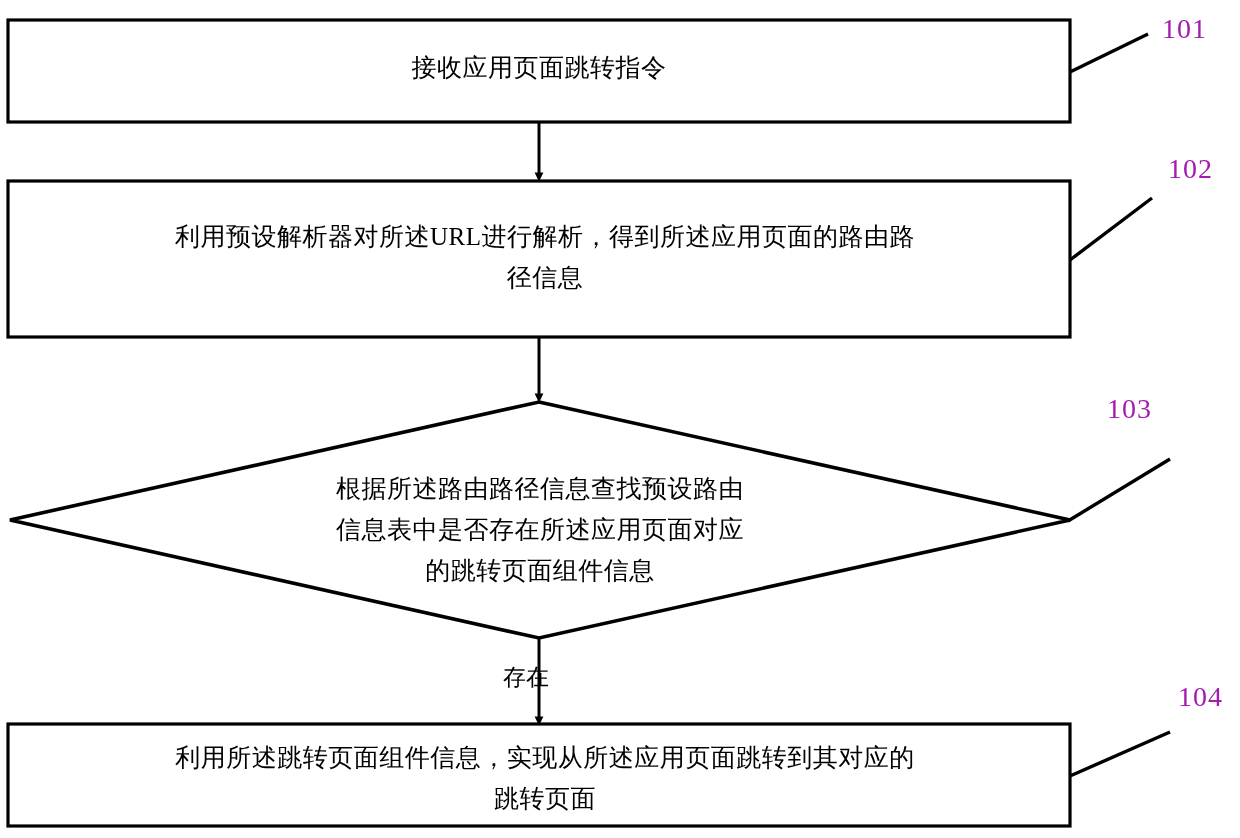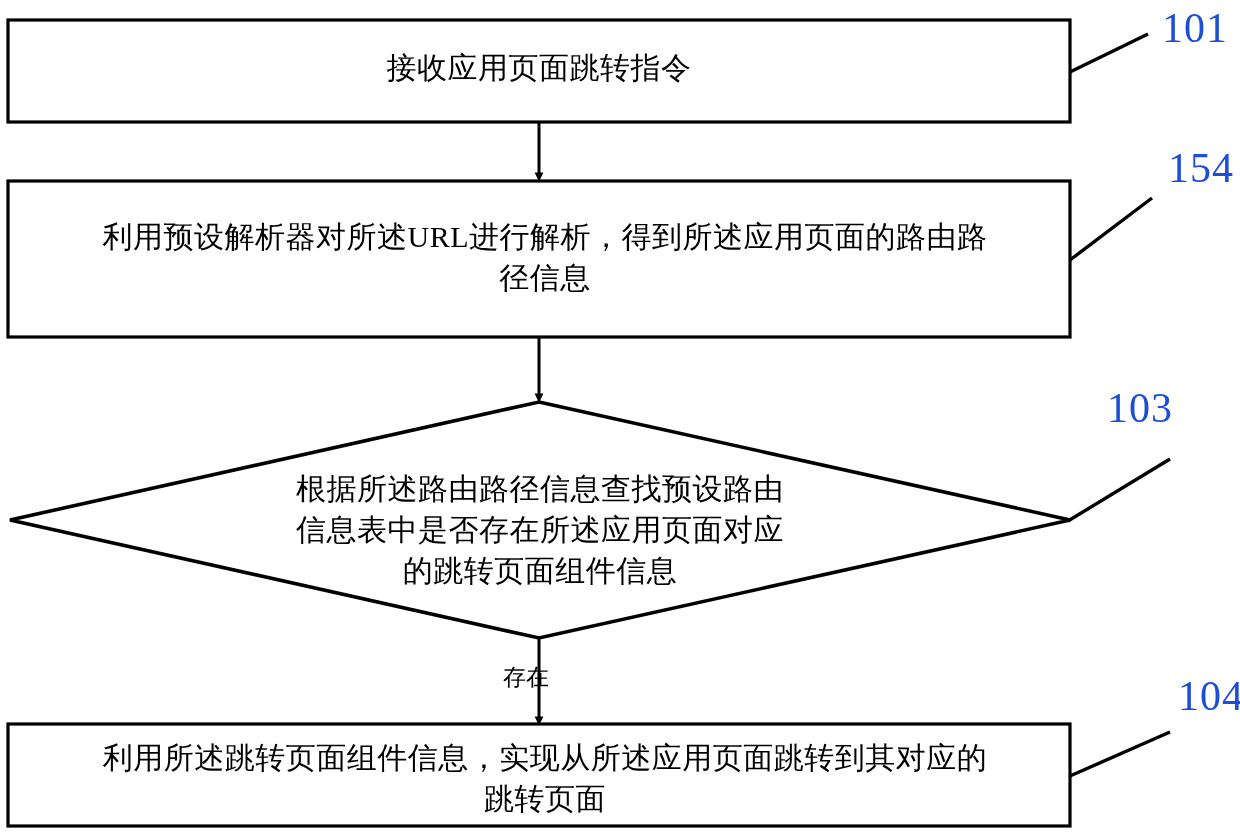--- a/index.html
+++ b/index.html
@@ -23,31 +23,31 @@
     left: 0;
     top: 0;
     width: 1240px;
     height: 838px;
   }
   .node-text {
     position: absolute;
     text-align: center;
     color: #000000;
     font-family: "Liberation Serif", "DejaVu Serif", serif;
-    font-size: 30px;
+    font-size: 25px;
     line-height: 41px;
     letter-spacing: 0.5px;
     white-space: pre-line;
     pointer-events: none;
   }
   .ref-label {
     position: absolute;
-    color: #1d4ed8;
+    color: #a21caf;
     font-family: "Liberation Serif", "DejaVu Serif", serif;
-    font-size: 42px;
+    font-size: 28px;
     line-height: 31px;
     letter-spacing: 1px;
   }
   .edge-label {
     position: absolute;
     color: #000000;
     font-family: "Liberation Serif", "DejaVu Serif", serif;
     font-size: 23px;
     line-height: 30px;
   }
@@ -106,21 +106,21 @@
 
   <div class="node-text" id="text-103">根据所述路由路径信息查找预设路由
 信息表中是否存在所述应用页面对应
 的跳转页面组件信息</div>
 
   <div class="node-text" id="text-104">利用所述跳转页面组件信息，实现从所述应用页面跳转到其对应的
 跳转页面</div>
 
   <div class="ref-label" id="label-101">101</div>
 
-  <div class="ref-label" id="label-102">154</div>
+  <div class="ref-label" id="label-102">102</div>
 
   <div class="ref-label" id="label-103">103</div>
 
   <div class="ref-label" id="label-104">104</div>
 
   <div class="edge-label" id="label-exist">存在</div>
 
 </div>
 
 </body></html>

